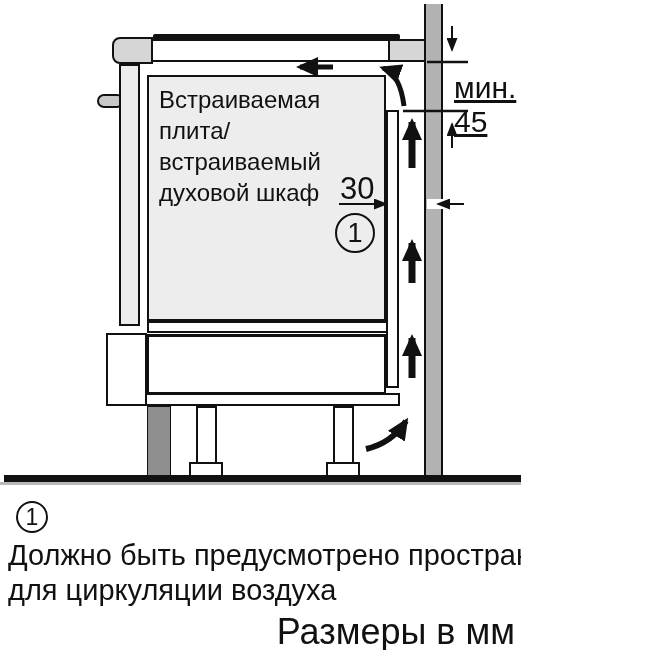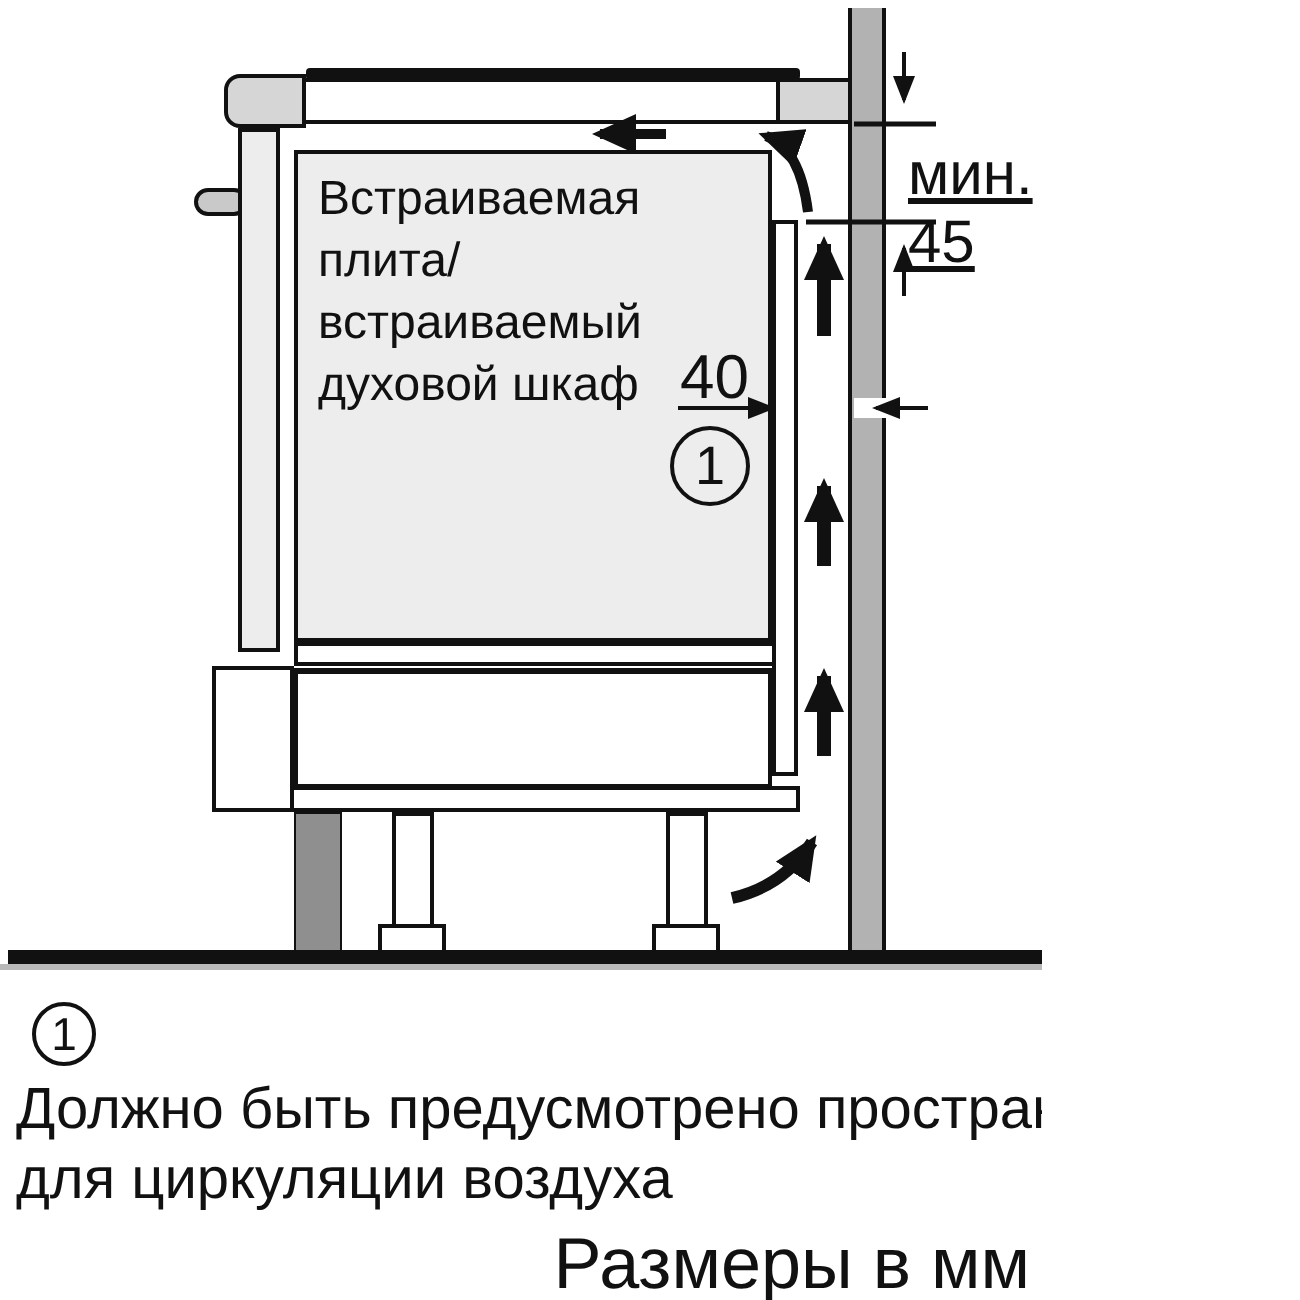--- a/index.html
+++ b/index.html
@@ -93,21 +93,21 @@
 
     <line x1="339" y1="204" x2="386" y2="204" stroke="#111" stroke-width="2" marker-end="url(#mh-small)"></line>
     <line x1="466" y1="204" x2="427" y2="204" stroke="#fff" stroke-width="10"></line>
     <line x1="464" y1="204" x2="438" y2="204" stroke="#111" stroke-width="2" marker-end="url(#mh-small)"></line>
   </svg>
 
   <div class="abs appliance-label">Встраиваемая
 плита/
 встраиваемый
 духовой шкаф</div>
-  <div class="abs dim20">40</div>
+  <div class="abs dim20">30</div>
   <div class="abs min45">мин. 45</div>
   <div class="abs circ circ-fig">1</div>
 
   <div class="abs circ circ-leg">1</div>
   <div class="abs note">Должно быть предусмотрено пространство
 для циркуляции воздуха</div>
   <div class="abs units">Размеры в мм</div>
 
 </div>
 

